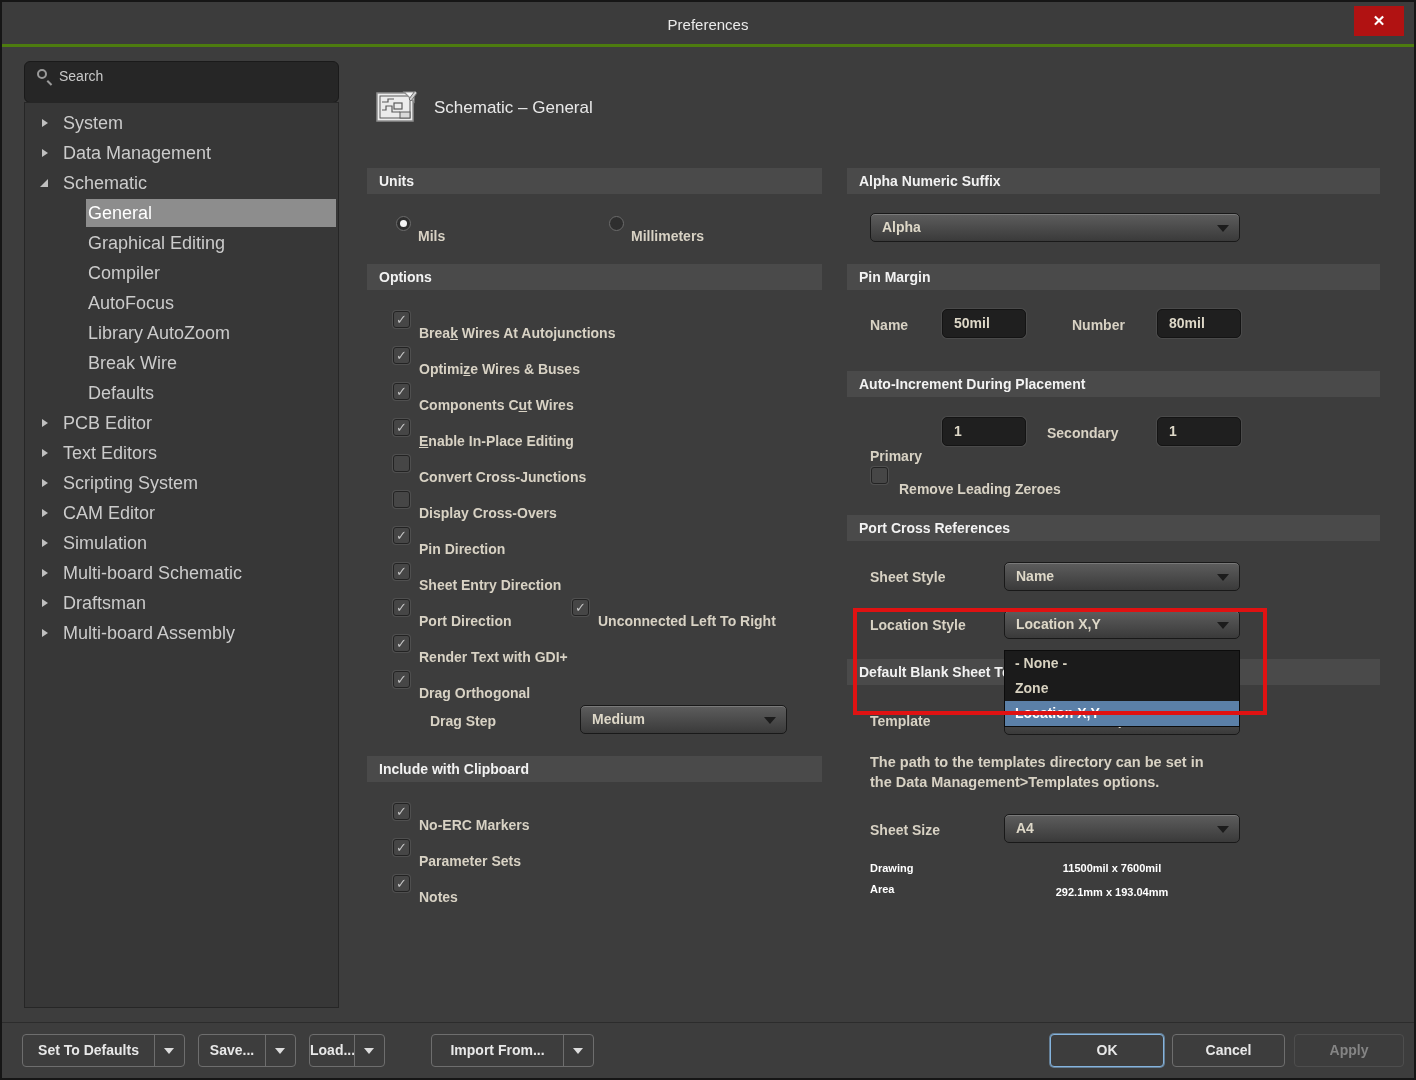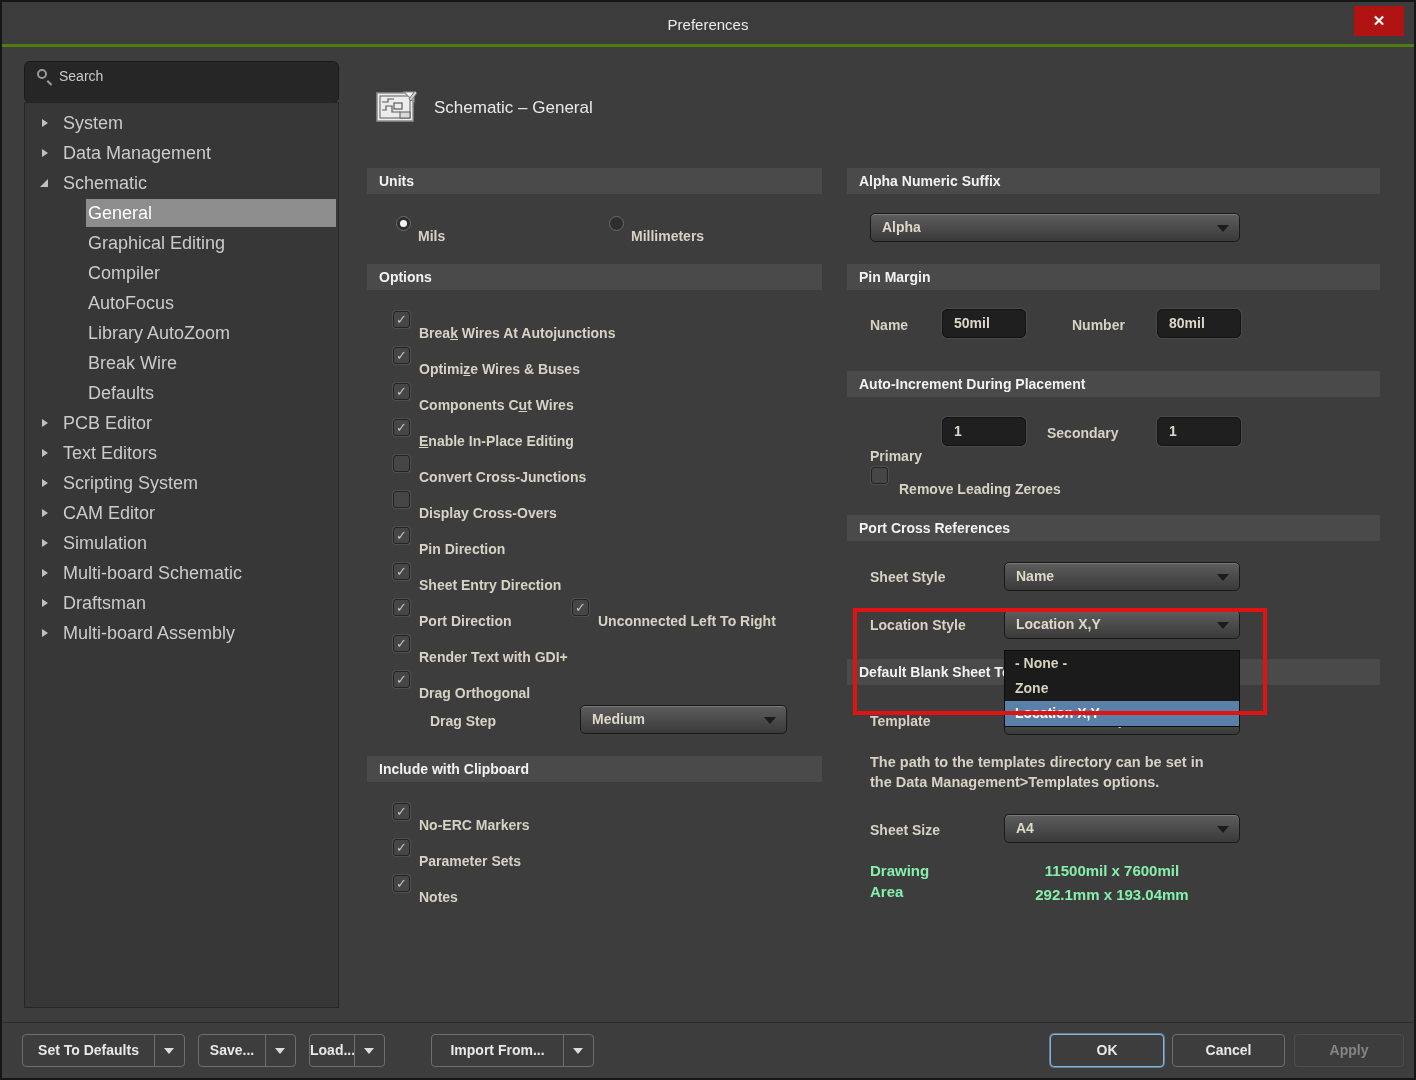--- a/index.html
+++ b/index.html
@@ -52,21 +52,21 @@
   .inp{position:absolute;height:29px;background:#1f1f1f;border:1px solid #141414;border-radius:5px;box-shadow:0 0 0 1px #4a4a4a;color:#ded8c8;font-size:14px;font-weight:600;line-height:27px;padding-left:11px;cursor:text;}
 
   .list{position:absolute;left:1002px;top:637px;width:236px;background:#1b1b1b;border:1px solid #0c0c0c;z-index:20;margin-top:11px;}
   .li{height:25px;line-height:25px;padding-left:10px;font-size:14px;font-weight:600;color:#d8d2c0;cursor:pointer;}
   .li.hilite{background:#5b80a8;color:#fff;}
 
   .redbox{position:absolute;left:851px;top:606px;width:414px;height:107px;border:4px solid #e01212;z-index:40;pointer-events:none;}
 
   .note{position:absolute;left:868px;top:750px;width:520px;font-size:14.5px;font-weight:600;color:#d8d2c4;line-height:20px;}
 
-  .dval{position:absolute;font-size:15px;font-weight:600;color:#86efac;}
+  .dval{position:absolute;font-size:11px;font-weight:600;color:#ffffff;}
 
   
   .footer{position:absolute;left:0;top:1020px;width:100%;height:60px;border-top:1px solid #2c2c2c;background:#3d3d3d;}
   .btn{position:absolute;top:11px;height:33px;border:1px solid #6e6e6e;border-radius:4px;background:#3d3d3d;color:#e8e8e8;font-size:14px;font-weight:600;text-align:center;line-height:31px;cursor:pointer;}
   .split .main{position:absolute;left:0;top:0;bottom:0;right:30px;line-height:31px;}
   .split .darr{position:absolute;right:0;top:0;bottom:0;width:30px;border-left:1px solid #6e6e6e;}
   .split .darr::after{content:"";position:absolute;left:9px;top:13px;width:0;height:0;border-left:5px solid transparent;border-right:5px solid transparent;border-top:6px solid #dcdcdc;}
   .btn.ok{border:1px solid #85b4de;box-shadow:0 0 0 1px rgba(133,180,222,.55);}
   .btn.disabled{border:1px solid #4e4e4e;color:#858585;cursor:default;}
 </style>

